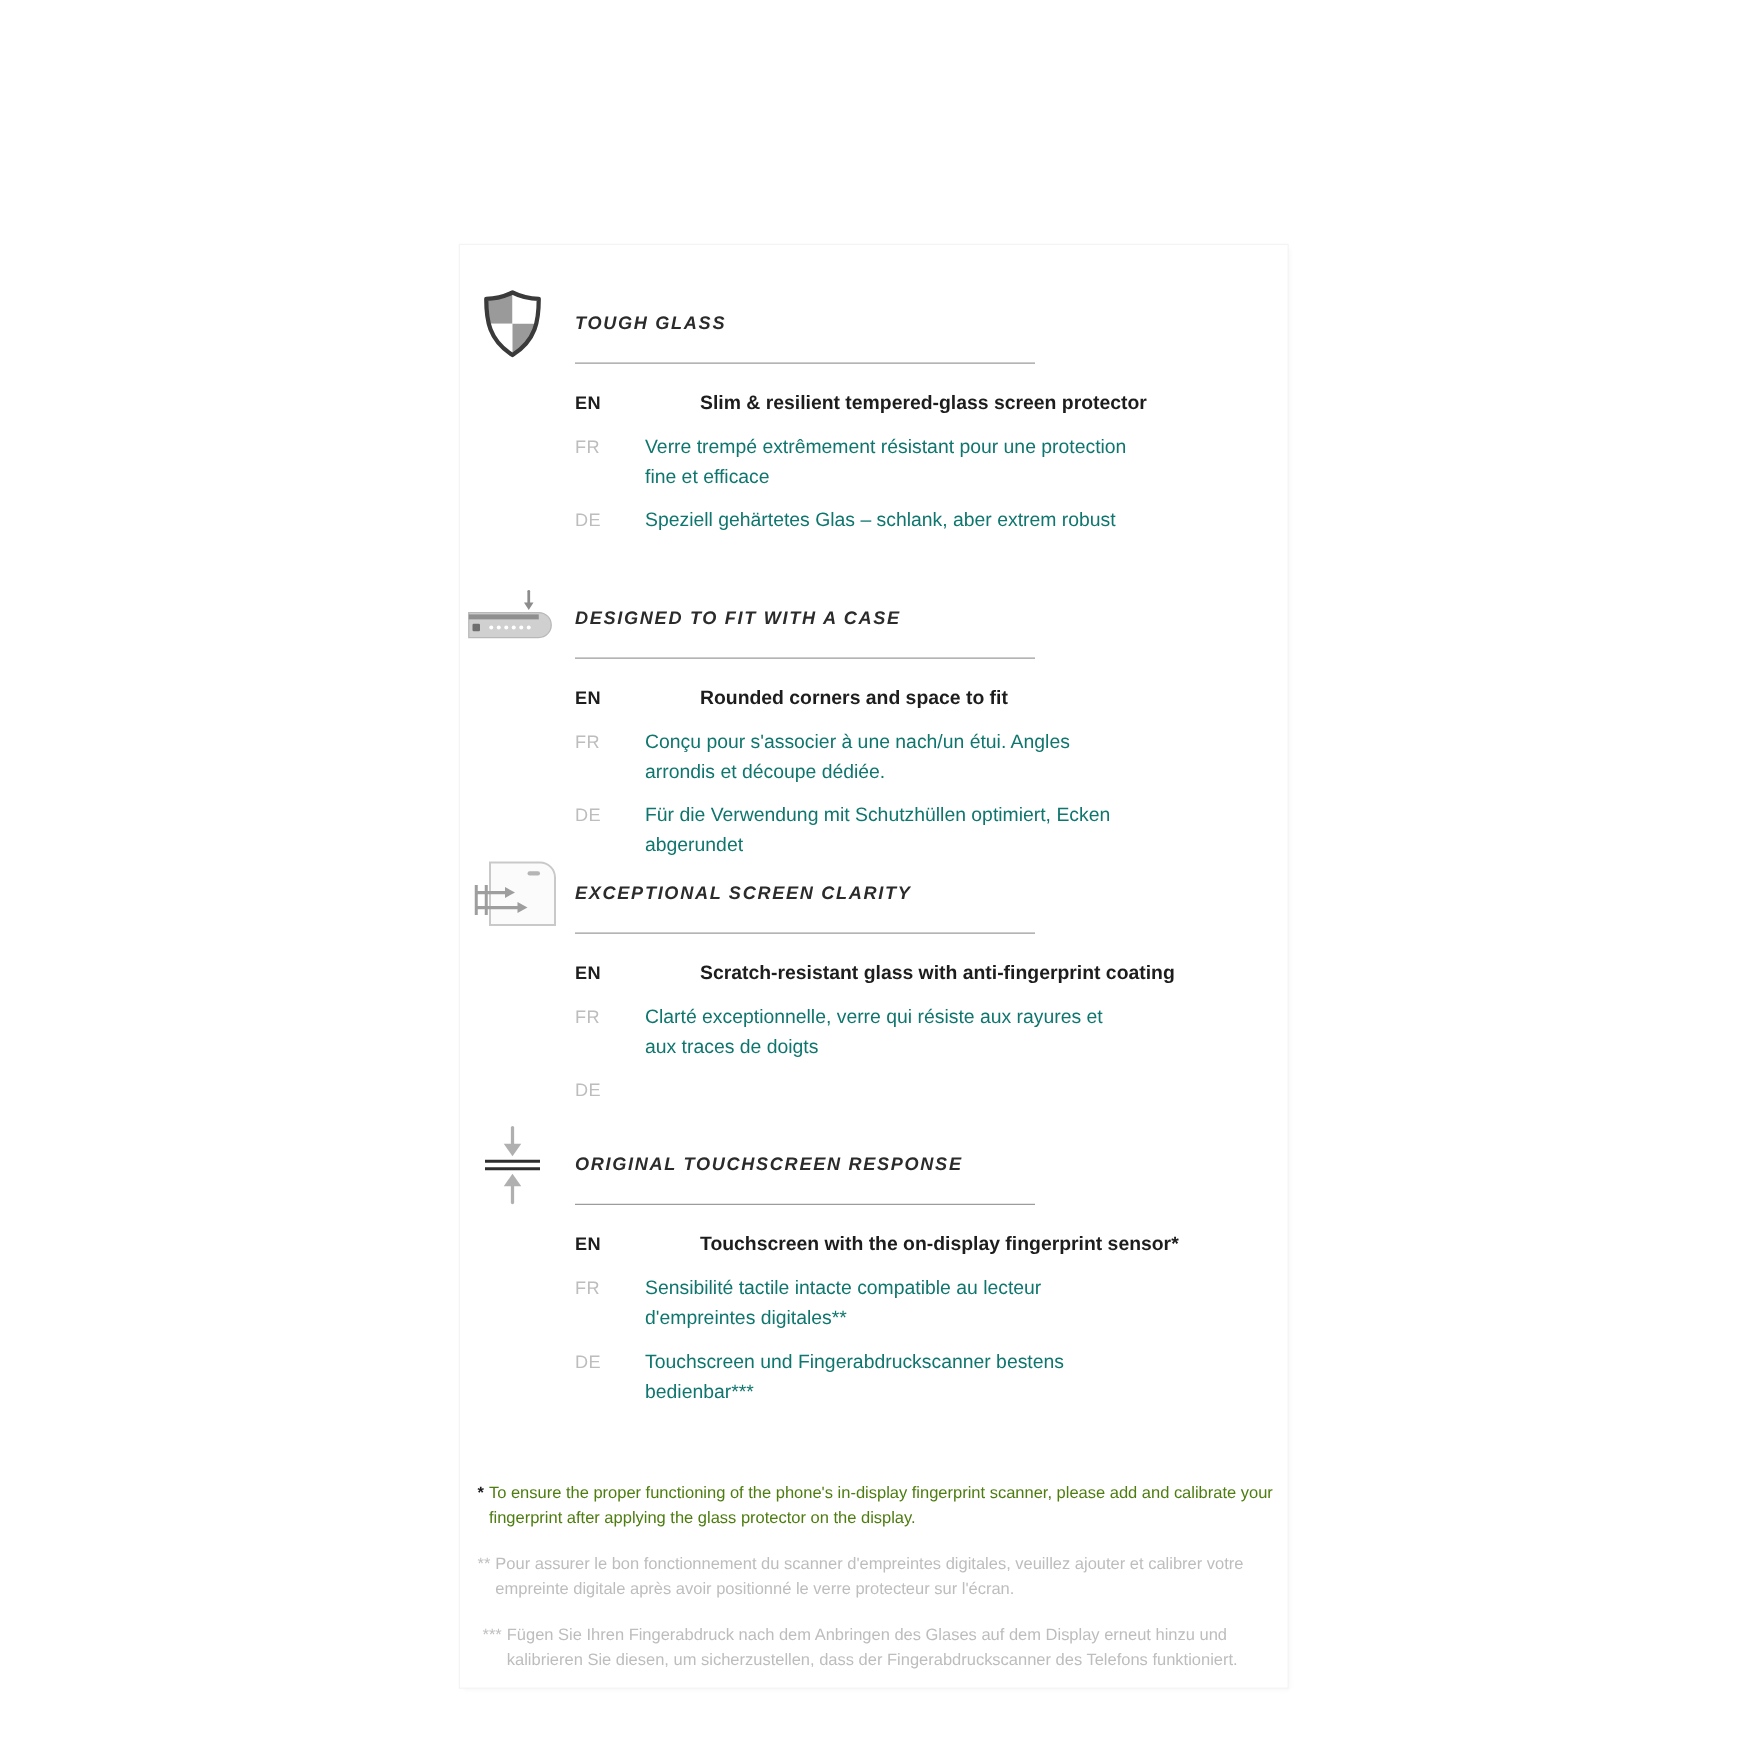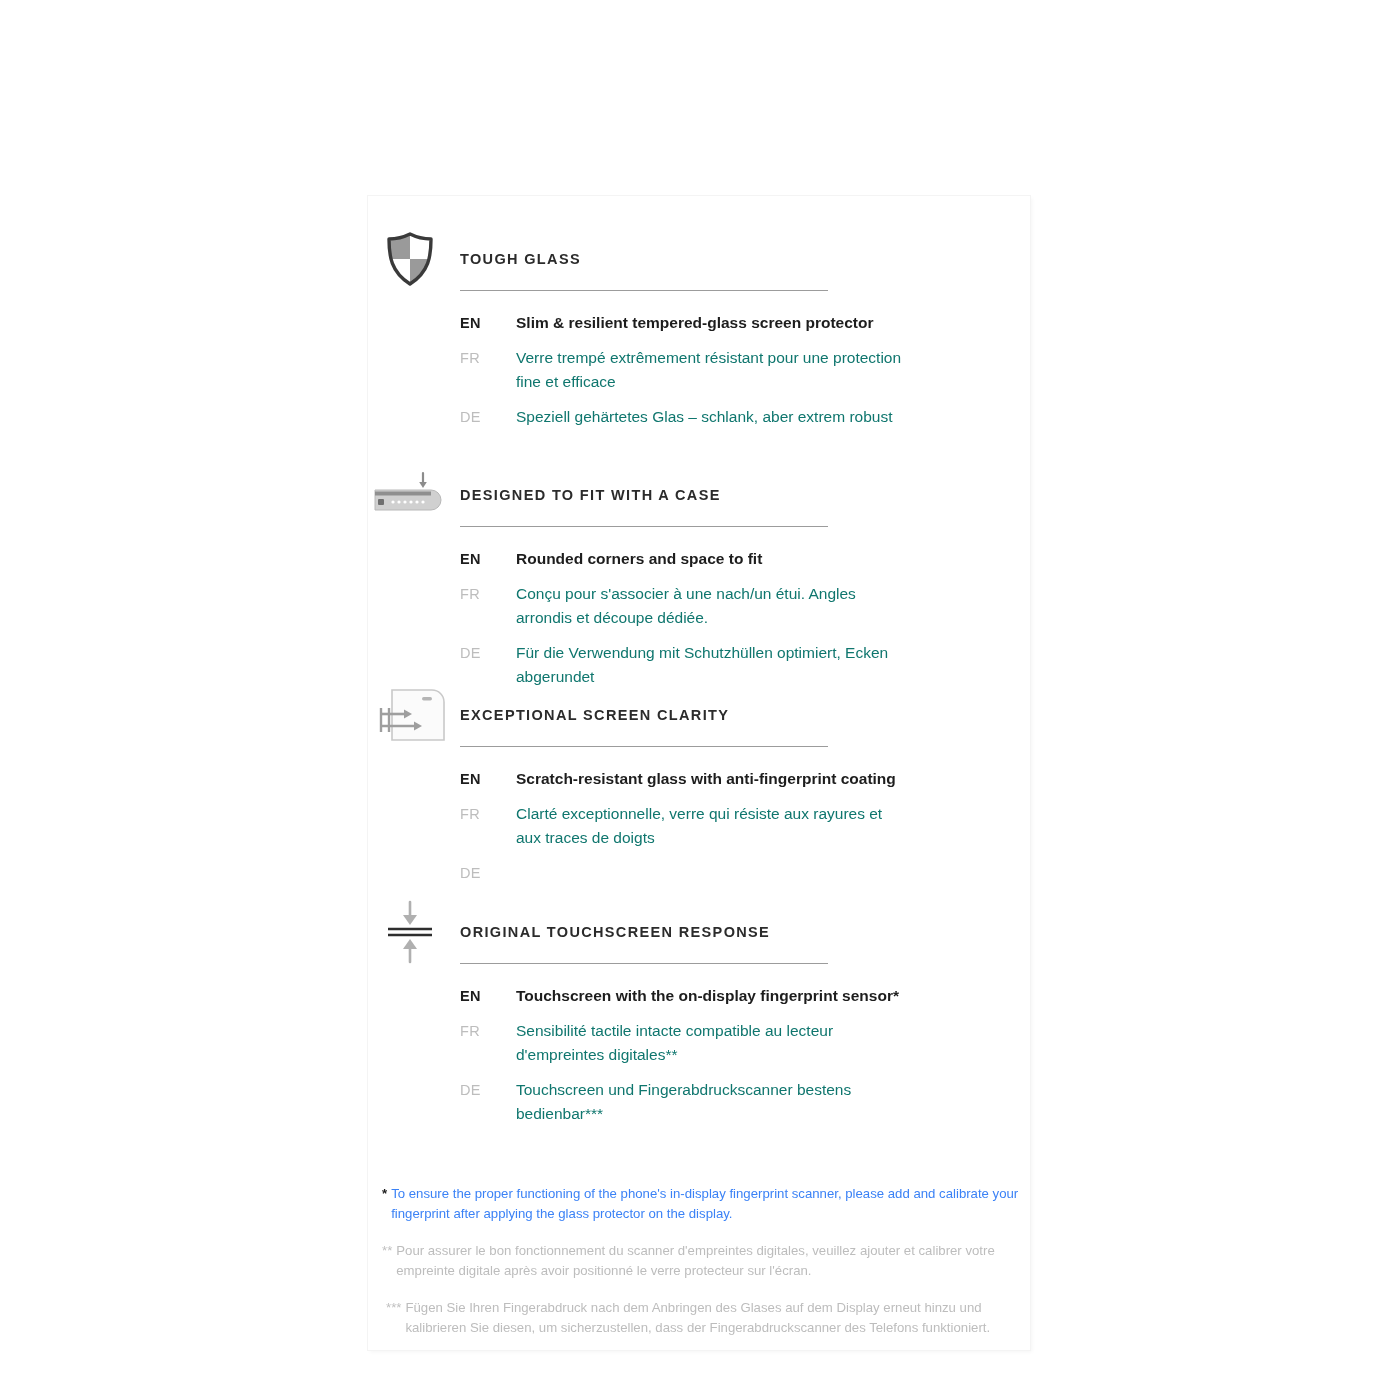--- a/index.html
+++ b/index.html
@@ -34,20 +34,21 @@
     top: 0;
     width: 100%;
   }
   .feature {
     position: relative;
     padding-left: 92px;   
   }
   .feature-head {
     position: relative;
     height: 62px;
+    font-style: italic;
   }
   .feature-icon {
     position: absolute;
     left: -92px;
     top: 0;
     width: 84px;
     height: 62px;
     display: flex;
     align-items: center;
     justify-content: center;
@@ -87,20 +88,21 @@
     line-height: 24px;
     max-width: 390px;
   }
   .lang-row.primary .lang-code {
     color: #1d1d1d;
     font-weight: bold;
   }
   .lang-row.primary .lang-text {
     color: #1d1d1d;
     font-weight: bold;
+    margin-left: 44px;
   }
   .lang-row.secondary .lang-code {
     color: #bdbdbd;
     font-weight: normal;
   }
   .lang-row.secondary .lang-text {
     color: #0f766e;
     font-weight: normal;
   }
 
@@ -118,21 +120,21 @@
     font-size: 13.2px;
     line-height: 20px;
   }
   .footnote .marker {
     flex: 0 0 auto;
     padding-right: 4px;
     white-space: nowrap;
   }
   .footnote .fn-text { flex: 1 1 auto; }
   .footnote.dark { color: #1d1d1d; font-weight: bold; }
-  .footnote.dark .fn-text { font-weight: normal; color: #3b82f6; }
+  .footnote.dark .fn-text { font-weight: normal; color: #4d7c0f; }
   .footnote.light { color: #c0c0c0; }
   .footnote.light .fn-text { color: #bdbdbd; }
   .footnote.fn-3 { padding-left: 4px; }
 </style>
 </head>
 <body>
 
 <div id="page-card">
 
   <div class="features">

